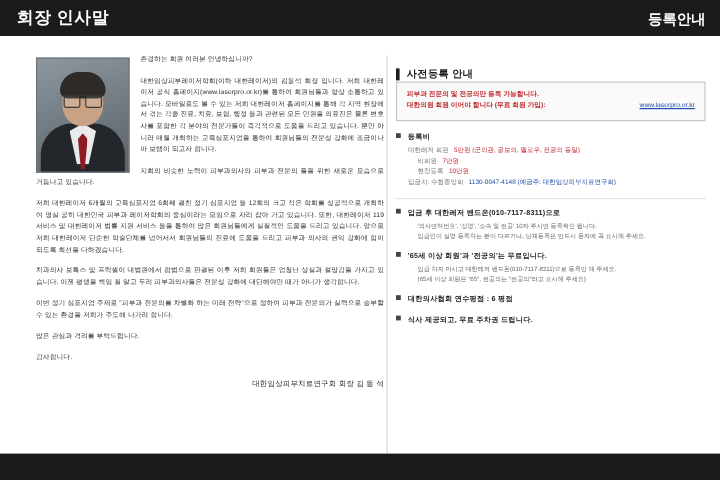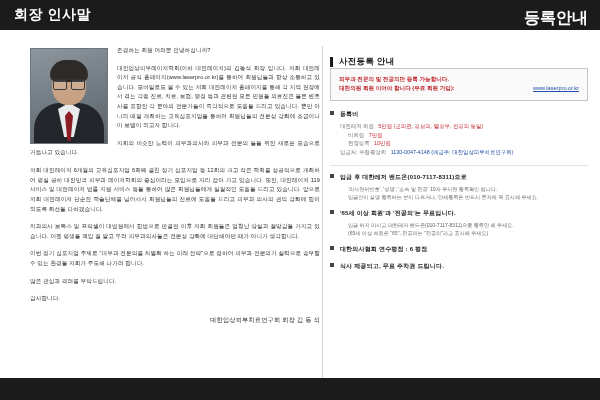--- a/index.html
+++ b/index.html
@@ -29,21 +29,21 @@
     position: absolute;
     left: 14px; top: 6px;
     font-size: 14px;
     font-weight: bold;
     letter-spacing: 0.5px;
     color: #ffffff;
   }
   .header .sub {
     position: absolute;
     right: 12px; top: 8px;
-    font-size: 16px;
+    font-size: 12px;
     font-weight: bold;
     color: #ffffff;
   }
 
   
   .body {
     position: absolute;
     left: 0; top: 30px;
     width: 600px; height: 370px;
     background: #ffffff;

